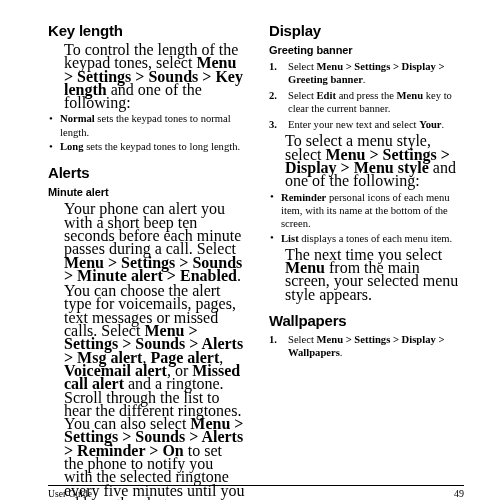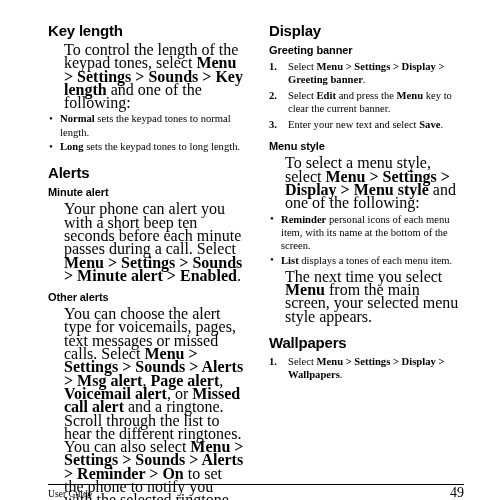--- a/index.html
+++ b/index.html
@@ -122,21 +122,21 @@
     bottom: 0;
     border-top: 1.2px solid #000;
     padding-top: 2px;
     display: flex;
     justify-content: space-between;
     align-items: baseline;
     font-family: Liberation Serif, serif;
     font-size: 9.6px;
     line-height: 12px;
   }
-  .footer .pg { font-size: 14px; }
+  .footer .pg { font-size: 10px; }
 </style>
 </head>
 <body>
 
 <div id="page">
 
   <div class="columns">
 
     <div class="col">
 
@@ -148,42 +148,40 @@
         <li><span class="bullet-glyph">•</span><b>Normal</b><span> sets the keypad tones to normal length.</span></li>
         <li><span class="bullet-glyph">•</span><b>Long</b><span> sets the keypad tones to long length.</span></li>
       </ul>
 
       <h1 class="hd">Alerts</h1>
 
       <h2 class="hd2 first">Minute alert</h2>
 
       <p class="body"><span>Your phone can alert you with a short beep ten seconds before each minute passes during a call. Select </span><b>Menu &gt; Settings &gt; Sounds &gt; Minute alert &gt; Enabled</b><span>.</span></p>
 
-      <h2 class="hd2">Other alerts</h2>
 
       <p class="body"><span>You can choose the alert type for voicemails, pages, text messages or missed calls. Select </span><b>Menu &gt; Settings &gt; Sounds &gt; Alerts &gt; Msg alert</b><span>, </span><b>Page alert</b><span>, </span><b>Voicemail alert</b><span>, or </span><b>Missed call alert</b><span> and a ringtone. Scroll through the list to hear the different ringtones. You can also select </span><b>Menu &gt; Settings &gt; Sounds &gt; Alerts &gt; Reminder &gt; On</b><span> to set the phone to notify you with the selected ringtone every five minutes until you address the alert.</span></p>
 
     </div>
 
     <div class="col">
 
       <h1 class="hd first">Display</h1>
 
       <h2 class="hd2 first">Greeting banner</h2>
 
 
       <ol class="num">
         <li><span class="num-glyph">1.</span><span>Select </span><b>Menu &gt; Settings &gt; Display &gt; Greeting banner</b><span>.</span></li>
 
         <li><span class="num-glyph">2.</span><span>Select </span><b>Edit</b><span> and press the </span><b>Menu</b><span> key to clear the current banner.</span></li>
 
-        <li><span class="num-glyph">3.</span><span>Enter your new text and select </span><b>Save</b><span>.</span></li>
+        <li><span class="num-glyph">3.</span><span>Enter your new text and select </span><b>Your</b><span>.</span></li>
       </ol>
 
-      <h2 class="hd2">Menu style</h2>
 
       <p class="body"><span>To select a menu style, select </span><b>Menu &gt; Settings &gt; Display &gt; Menu style</b><span> and one of the following:</span></p>
 
       <ul class="bul">
         <li><span class="bullet-glyph">•</span><b>Reminder</b><span> personal icons of each menu item, with its name at the bottom of the screen.</span></li>
         <li><span class="bullet-glyph">•</span><b>List</b><span> displays a tones of each menu item.</span></li>
       </ul>
 
       <p class="body"><span>The next time you select </span><b>Menu</b><span> from the main screen, your selected menu style appears.</span></p>
 

